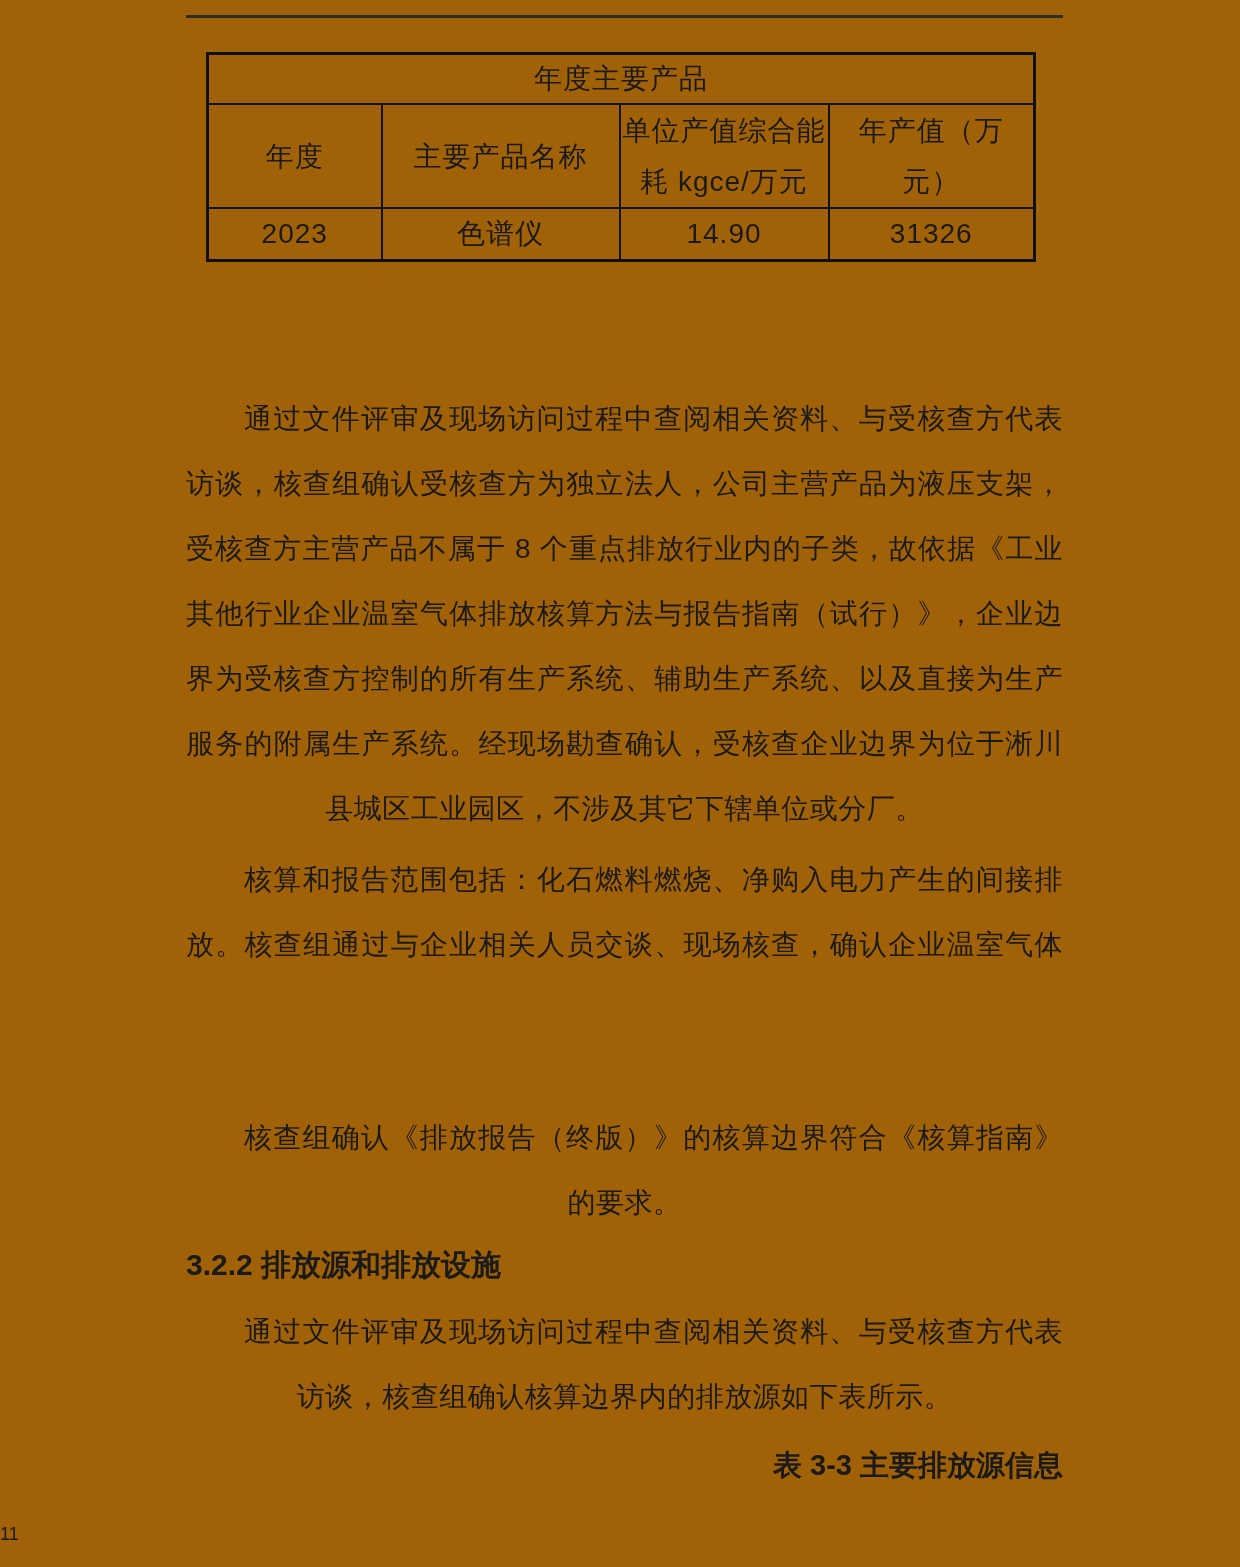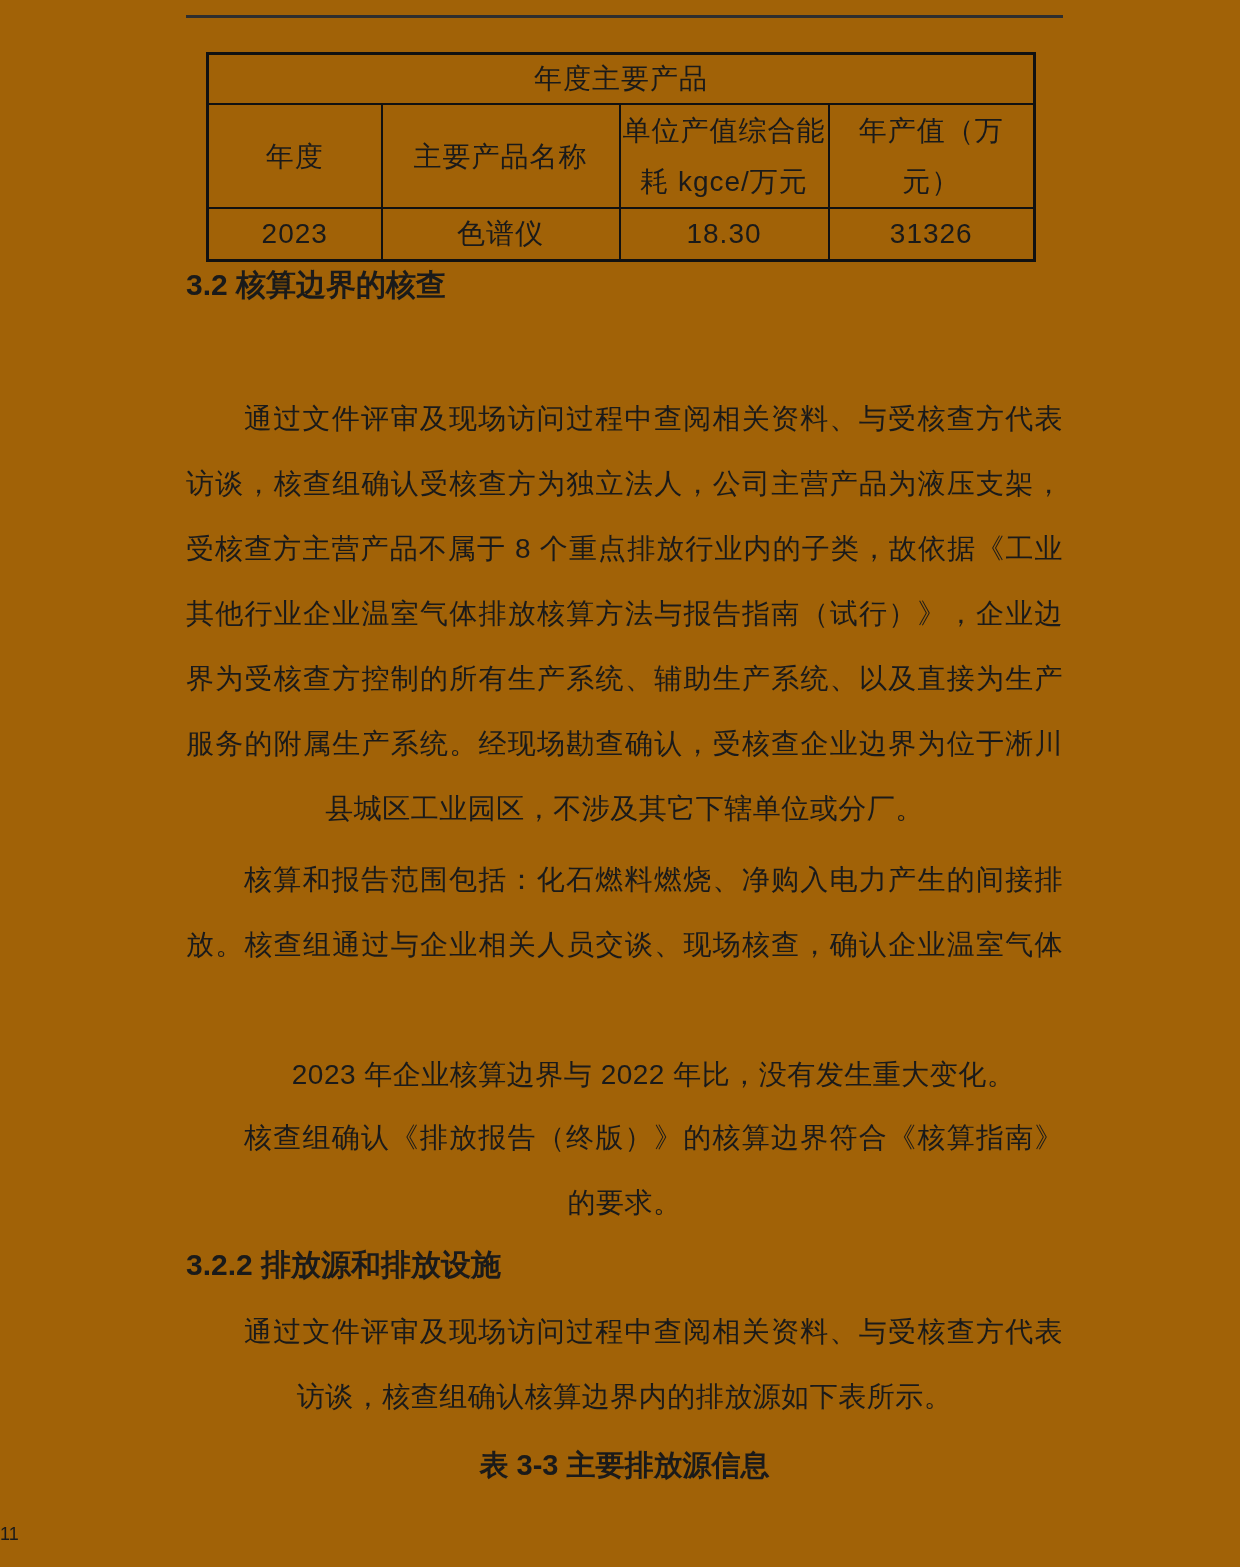--- a/index.html
+++ b/index.html
@@ -64,21 +64,21 @@
   }
   .line { width: 100%; text-align: center; }
   .line.j { text-align: justify; text-align-last: justify; }
   .line.ind { text-indent: 58px; }
   
   .caption {
     position: absolute;
     left: 186px;
     top: 1445px;
     width: 877px;
-    text-align: center;
+    text-align: right;
     font-size: 29px;
     font-weight: bold;
     line-height: 40px;
   }
   .page-num {
     position: absolute;
     left: 0;
     top: 1522px;
     width: 1240px;
     text-align: left;
@@ -106,46 +106,42 @@
       </tr>
       <tr class="t-head">
         <td>年度</td>
         <td>主要产品名称</td>
         <td>单位产值综合能耗 kgce/万元</td>
         <td>年产值（万元）</td>
       </tr>
       <tr class="t-data">
         <td>2023</td>
         <td>色谱仪</td>
-        <td>18.30</td>
+        <td>14.90</td>
         <td>31326</td>
       </tr>
     </tbody>
   </table>
 
-  <div class="h2" style="top:267px">3.2 核算边界的核查</div>
 
   <div class="para" style="top:386px">
     <div class="line j ind">通过文件评审及现场访问过程中查阅相关资料、与受核查方代表</div>
     <div class="line j">访谈，核查组确认受核查方为独立法人，公司主营产品为液压支架，</div>
     <div class="line j">受核查方主营产品不属于 8 个重点排放行业内的子类，故依据《工业</div>
     <div class="line j">其他行业企业温室气体排放核算方法与报告指南（试行）》，企业边</div>
     <div class="line j">界为受核查方控制的所有生产系统、辅助生产系统、以及直接为生产</div>
     <div class="line j">服务的附属生产系统。经现场勘查确认，受核查企业边界为位于淅川</div>
     <div class="line">县城区工业园区，不涉及其它下辖单位或分厂。</div>
   </div>
 
   <div class="para" style="top:847px">
     <div class="line j ind">核算和报告范围包括：化石燃料燃烧、净购入电力产生的间接排</div>
     <div class="line j">放。核查组通过与企业相关人员交谈、现场核查，确认企业温室气体</div>
   </div>
 
-  <div class="para" style="top:1042px">
-    <div class="line ind">2023 年企业核算边界与 2022 年比，没有发生重大变化。</div>
-  </div>
 
   <div class="para" style="top:1105px">
     <div class="line j ind">核查组确认《排放报告（终版）》的核算边界符合《核算指南》</div>
     <div class="line">的要求。</div>
   </div>
 
   <div class="h2" style="top:1247px">3.2.2 排放源和排放设施</div>
 
   <div class="para" style="top:1299px">
     <div class="line j ind">通过文件评审及现场访问过程中查阅相关资料、与受核查方代表</div>

